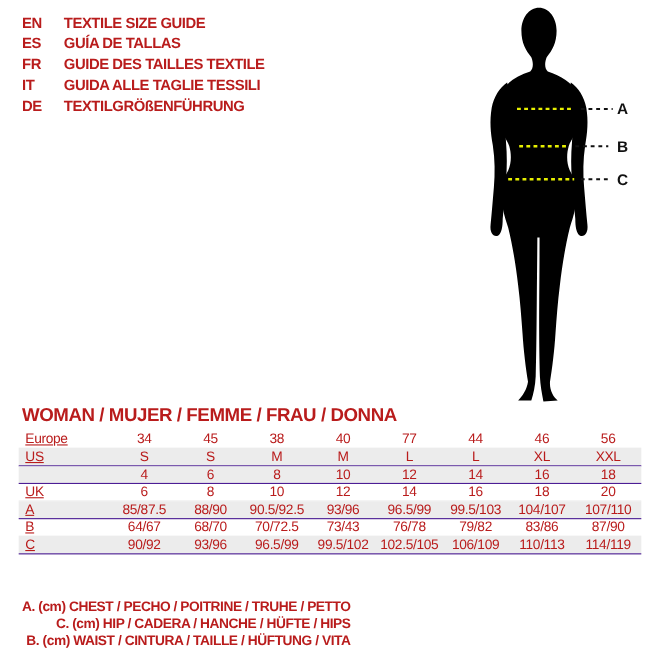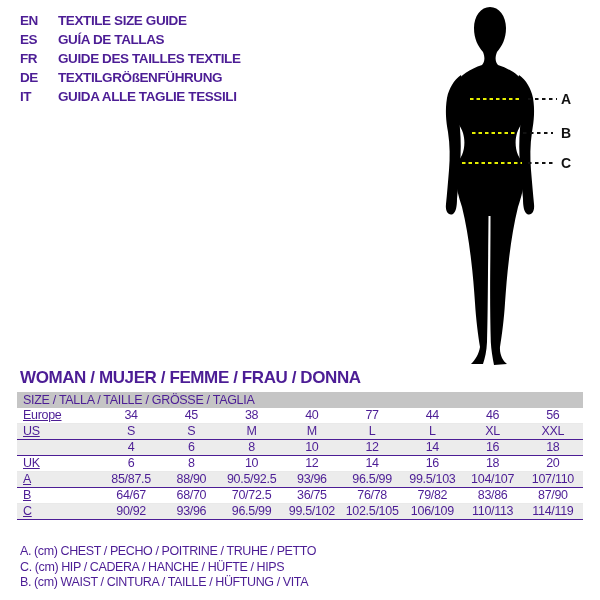--- a/index.html
+++ b/index.html
@@ -1,63 +1,63 @@
 <!DOCTYPE html>
 <html><head>
 <meta charset="utf-8">
 <style>
   html,body{margin:0;padding:0;background:#fff;}
   .canvas{
     position:relative;width:600px;height:600px;background:#ffffff;overflow:hidden;
-    font-family:"Liberation Sans","DejaVu Sans",sans-serif;color:#4c1d95;
+    font-family:"Liberation Sans","DejaVu Sans",sans-serif;color:#b91c1c;
     -webkit-font-smoothing:antialiased;
   }
   
   .langs{position:absolute;left:20px;top:11px;}
   .lang-row{display:flex;height:19px;align-items:center;font-weight:700;font-size:13.5px;letter-spacing:-0.4px;}
   .lang-code{width:38px;flex:none;}
   
   .figure{position:absolute;left:413px;top:2px;width:170px;height:372px;}
   
   .woman-title{position:absolute;left:20px;top:368px;font-weight:700;font-size:17px;letter-spacing:-0.4px;}
   
   .size-table{position:absolute;left:17px;top:392px;width:566px;font-size:12.5px;letter-spacing:-0.3px;}
   .size-table .thead{height:16px;line-height:16px;background:#c5c5c5;padding-left:6px;box-sizing:border-box;font-weight:400;}
   .trow{display:flex;height:16px;line-height:15px;box-sizing:border-box;border-bottom:1px solid #e9e9e9;}
   .trow.shaded{background:#ececec;border-bottom:1px solid #4c1d95;}
   .trow .lbl{width:84px;flex:none;padding-left:6px;box-sizing:border-box;text-decoration:underline;}
   .trow .val{flex:1;text-align:center;}
   
-  .legend{position:absolute;left:20px;top:544px;font-weight:400;font-size:12.5px;letter-spacing:-0.4px;line-height:15.5px;}
+  .legend{position:absolute;left:20px;top:544px;font-weight:700;font-size:12.5px;letter-spacing:-0.4px;line-height:15.5px;text-align:right;}
 </style>
 </head>
 <body>
 
 <div class="canvas">
 
   <div class="langs">
     <div class="lang-row">
       <span class="lang-code">EN</span>
       <span class="lang-text">TEXTILE SIZE GUIDE</span>
     </div>
     <div class="lang-row">
       <span class="lang-code">ES</span>
       <span class="lang-text">GUÍA DE TALLAS</span>
     </div>
     <div class="lang-row">
       <span class="lang-code">FR</span>
       <span class="lang-text">GUIDE DES TAILLES TEXTILE</span>
     </div>
     <div class="lang-row">
+      <span class="lang-code">IT</span>
+      <span class="lang-text">GUIDA ALLE TAGLIE TESSILI</span>
+    </div>
+    <div class="lang-row">
       <span class="lang-code">DE</span>
       <span class="lang-text">TEXTILGRÖßENFÜHRUNG</span>
-    </div>
-    <div class="lang-row">
-      <span class="lang-code">IT</span>
-      <span class="lang-text">GUIDA ALLE TAGLIE TESSILI</span>
     </div>
   </div>
 
   <svg class="figure" viewBox="0 0 170 372" xmlns="http://www.w3.org/2000/svg">
 
     <path fill="#000000" d="
       M77,5
       C86,5 93,14 93,26
       C93,37 89,44 84,50
       C82,55 82,60 85,63
@@ -129,21 +129,20 @@
     <line x1="115" y1="161" x2="140" y2="161" stroke="#111111" stroke-width="1.8" stroke-dasharray="3.5,3.5"></line>
 
     <text x="148" y="102" font-size="14" font-weight="700" fill="#111111">A</text>
     <text x="148" y="136" font-size="14" font-weight="700" fill="#111111">B</text>
     <text x="148" y="166" font-size="14" font-weight="700" fill="#111111">C</text>
   </svg>
 
   <div class="woman-title">WOMAN / MUJER / FEMME / FRAU / DONNA</div>
 
   <div class="size-table">
-    <div class="thead">SIZE / TALLA / TAILLE / GRÖSSE / TAGLIA</div>
 
     <div class="trow">
       <span class="lbl">Europe</span>
       <span class="val">34</span>
       <span class="val">45</span>
       <span class="val">38</span>
       <span class="val">40</span>
       <span class="val">77</span>
       <span class="val">44</span>
       <span class="val">46</span>
@@ -196,21 +195,21 @@
       <span class="val">99.5/103</span>
       <span class="val">104/107</span>
       <span class="val">107/110</span>
     </div>
 
     <div class="trow">
       <span class="lbl">B</span>
       <span class="val">64/67</span>
       <span class="val">68/70</span>
       <span class="val">70/72.5</span>
-      <span class="val">36/75</span>
+      <span class="val">73/43</span>
       <span class="val">76/78</span>
       <span class="val">79/82</span>
       <span class="val">83/86</span>
       <span class="val">87/90</span>
     </div>
 
     <div class="trow shaded">
       <span class="lbl">C</span>
       <span class="val">90/92</span>
       <span class="val">93/96</span>

